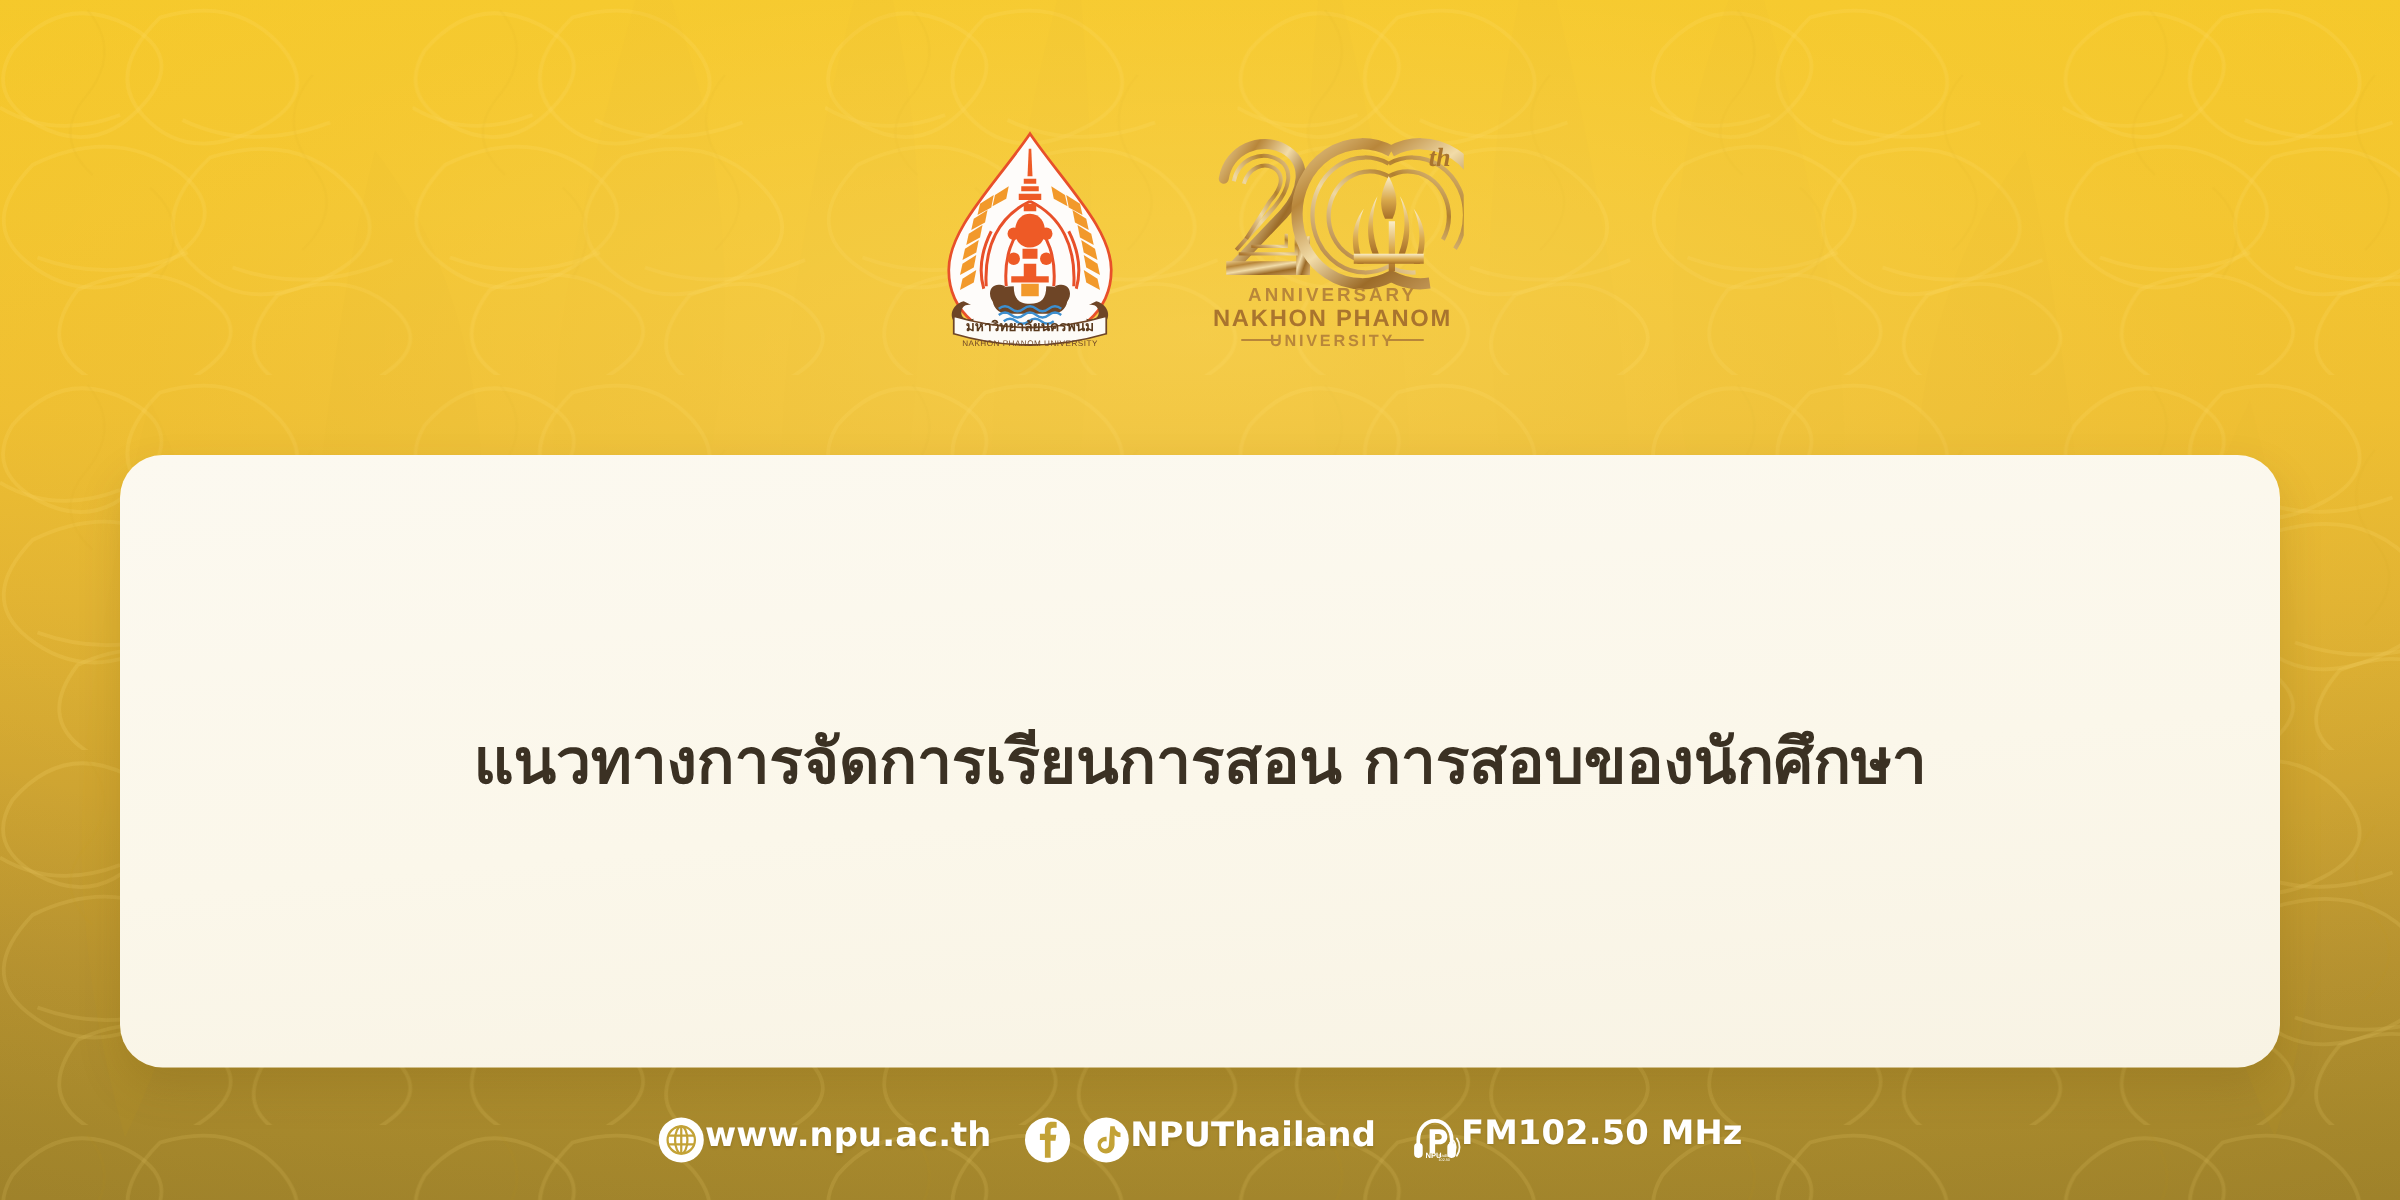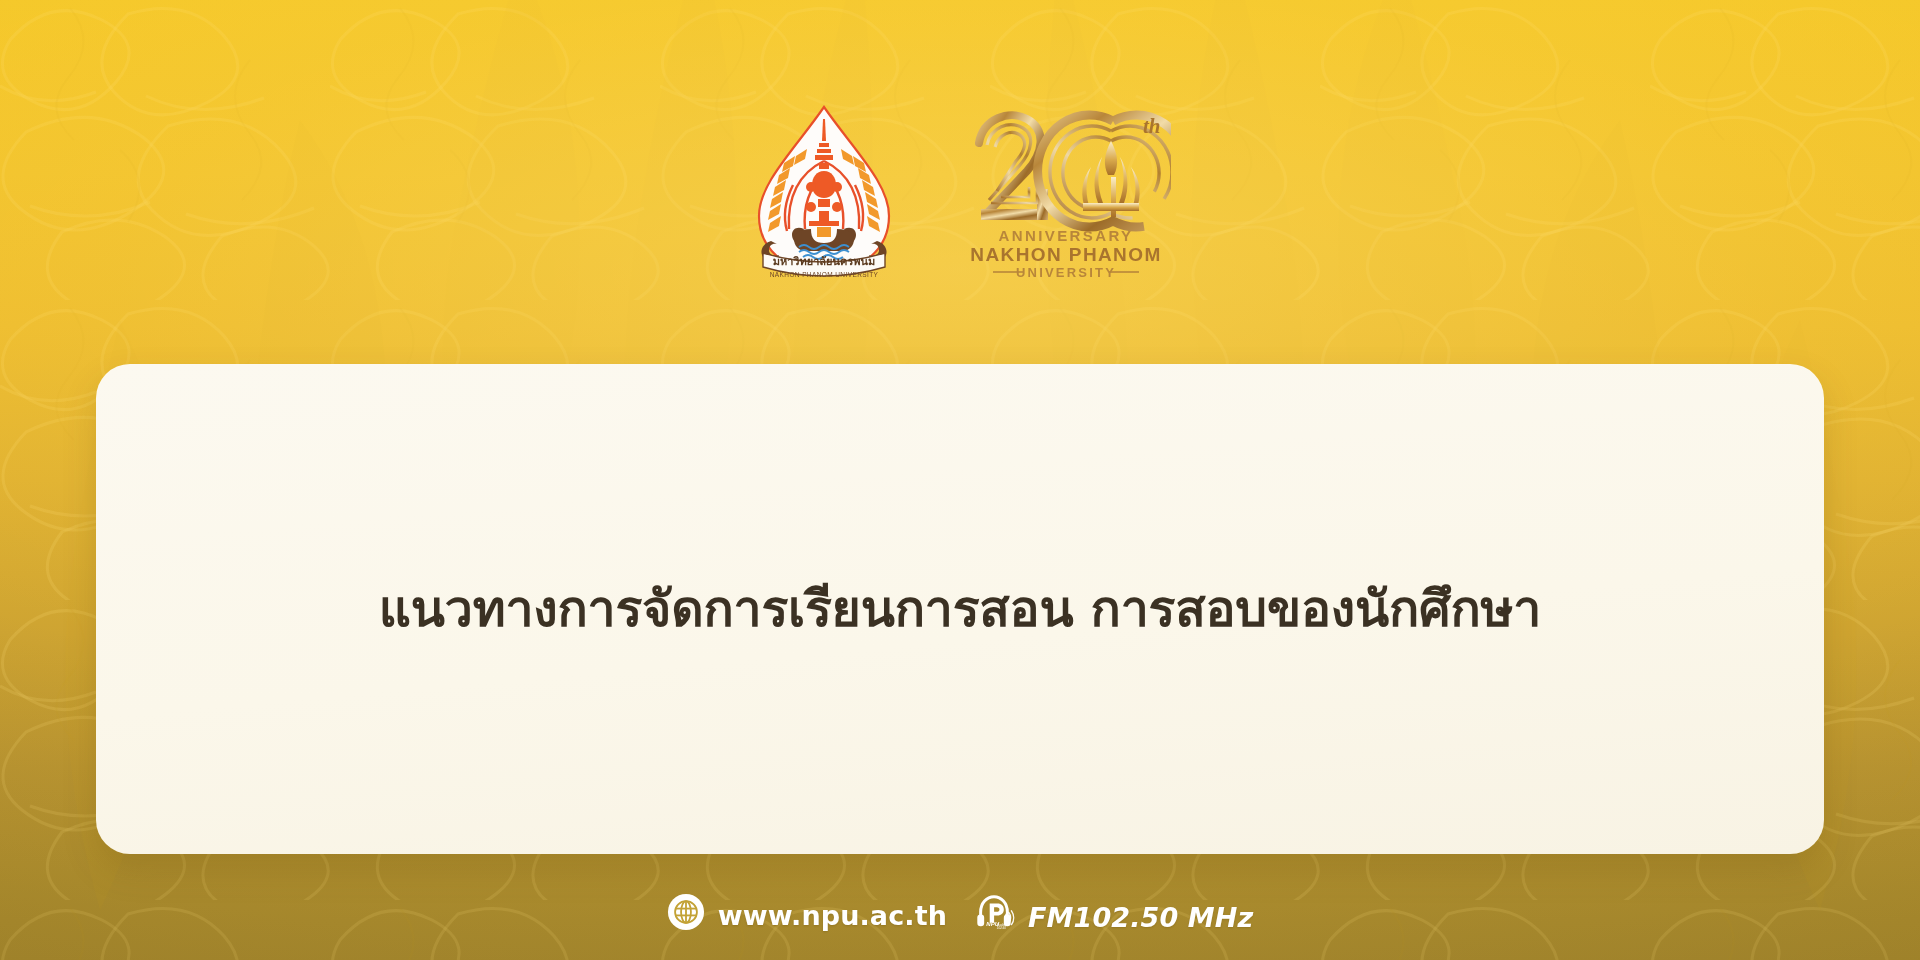--- a/index.html
+++ b/index.html
@@ -93,25 +93,24 @@
     position:absolute;
     left:0; right:0; top:880px;
     height:64px;
     display:flex;
     align-items:center;
     justify-content:center;
     gap:0;
   }
   .fitem{
     display:flex;
-    align-items:flex-end;
-    gap:13px;
+    align-items:flex-start;
     margin-right:26px;
   }
-  .fitem:last-child{ margin-right:0;font-style:italic; }
+  .fitem:last-child{ margin-right:0; }
   .fitem .lbl{
     color:#FFFFFF;
     font-family:"DejaVu Sans","Liberation Sans",sans-serif;
     font-weight:bold;
     font-size:27px;
     letter-spacing:.1px;
     white-space:nowrap;
     text-shadow:0 1px 2px rgba(80,58,6,.22);
   }
   .ficon{ width:38px; height:38px; flex:none; display:block; }
@@ -327,20 +326,33 @@
           <circle cx="20" cy="20" r="11.5"></circle>
           <ellipse cx="20" cy="20" rx="5.2" ry="11.5"></ellipse>
           <path d="M9 16.4 h22"></path>
             <path d="M9 23.6 h22"></path>
             <path d="M20 8.5 v23"></path>
         </g>
       </svg>
       <span class="lbl">www.npu.ac.th</span>
     </div>
 
+    <div class="fitem">
+      <span class="icon-pair">
+        <svg class="ficon" viewBox="0 0 40 40" aria-hidden="true">
+          <circle cx="20" cy="20" r="19" fill="#FFFFFF"></circle>
+          <path d="M22.6 20.7 h4.1 l0.7 -5.2 h-4.8 v-3.3 c0 -1.5 .45 -2.5 2.6 -2.5 h2.5 V4.9 c-.45 -.06 -1.95 -.2 -3.7 -.2 c-3.7 0 -6.2 2.25 -6.2 6.4 v3.6 h-4.2 v5.2 h4.2 V35 h4.8 Z" fill="#C3A236"></path>
+        </svg>
+        <svg class="ficon" viewBox="0 0 40 40" aria-hidden="true">
+          <circle cx="20" cy="20" r="19" fill="#FFFFFF"></circle>
+          <path d="M23.4 8.5 h3.7 c.35 2.9 2.1 5.0 4.9 5.3 v3.7 c-1.9 .1 -3.6 -.5 -5.0 -1.6 v7.9 c0 4.3 -3.2 7.5 -7.2 7.5 c-4.0 0 -7.1 -3.1 -7.1 -7.1 c0 -4.1 3.3 -7.3 7.6 -6.9 v3.9 c-.45 -.15 -.95 -.2 -1.45 -.2 c-1.8 0 -3.3 1.5 -3.3 3.3 c0 1.85 1.5 3.3 3.3 3.3 c1.85 0 3.35 -1.45 3.35 -3.3 Z" fill="#C3A236"></path>
+        </svg>
+      </span>
+      <span class="lbl">NPUThailand</span>
+    </div>
 
 
     <div class="fitem">
       <svg class="ficon radio" viewBox="0 0 44 44" aria-hidden="true">
 
         <path d="M8 27 V22 C8 12.6 14.3 6 22 6 C29.7 6 36 12.6 36 22 V27" fill="none" stroke="#FFFFFF" stroke-width="3.1" stroke-linecap="round"></path>
         <rect x="4.5" y="24.5" width="7.2" height="12.5" rx="3.4" fill="#FFFFFF"></rect>
         <rect x="32.3" y="24.5" width="7.2" height="12.5" rx="3.4" fill="#FFFFFF"></rect>
 
         <path d="M17.5 13 h8.2 c4.1 0 6.6 2.6 6.6 6.3 c0 3.8 -2.6 6.3 -6.8 6.3 h-3.4 V33 h-4.6 Z

